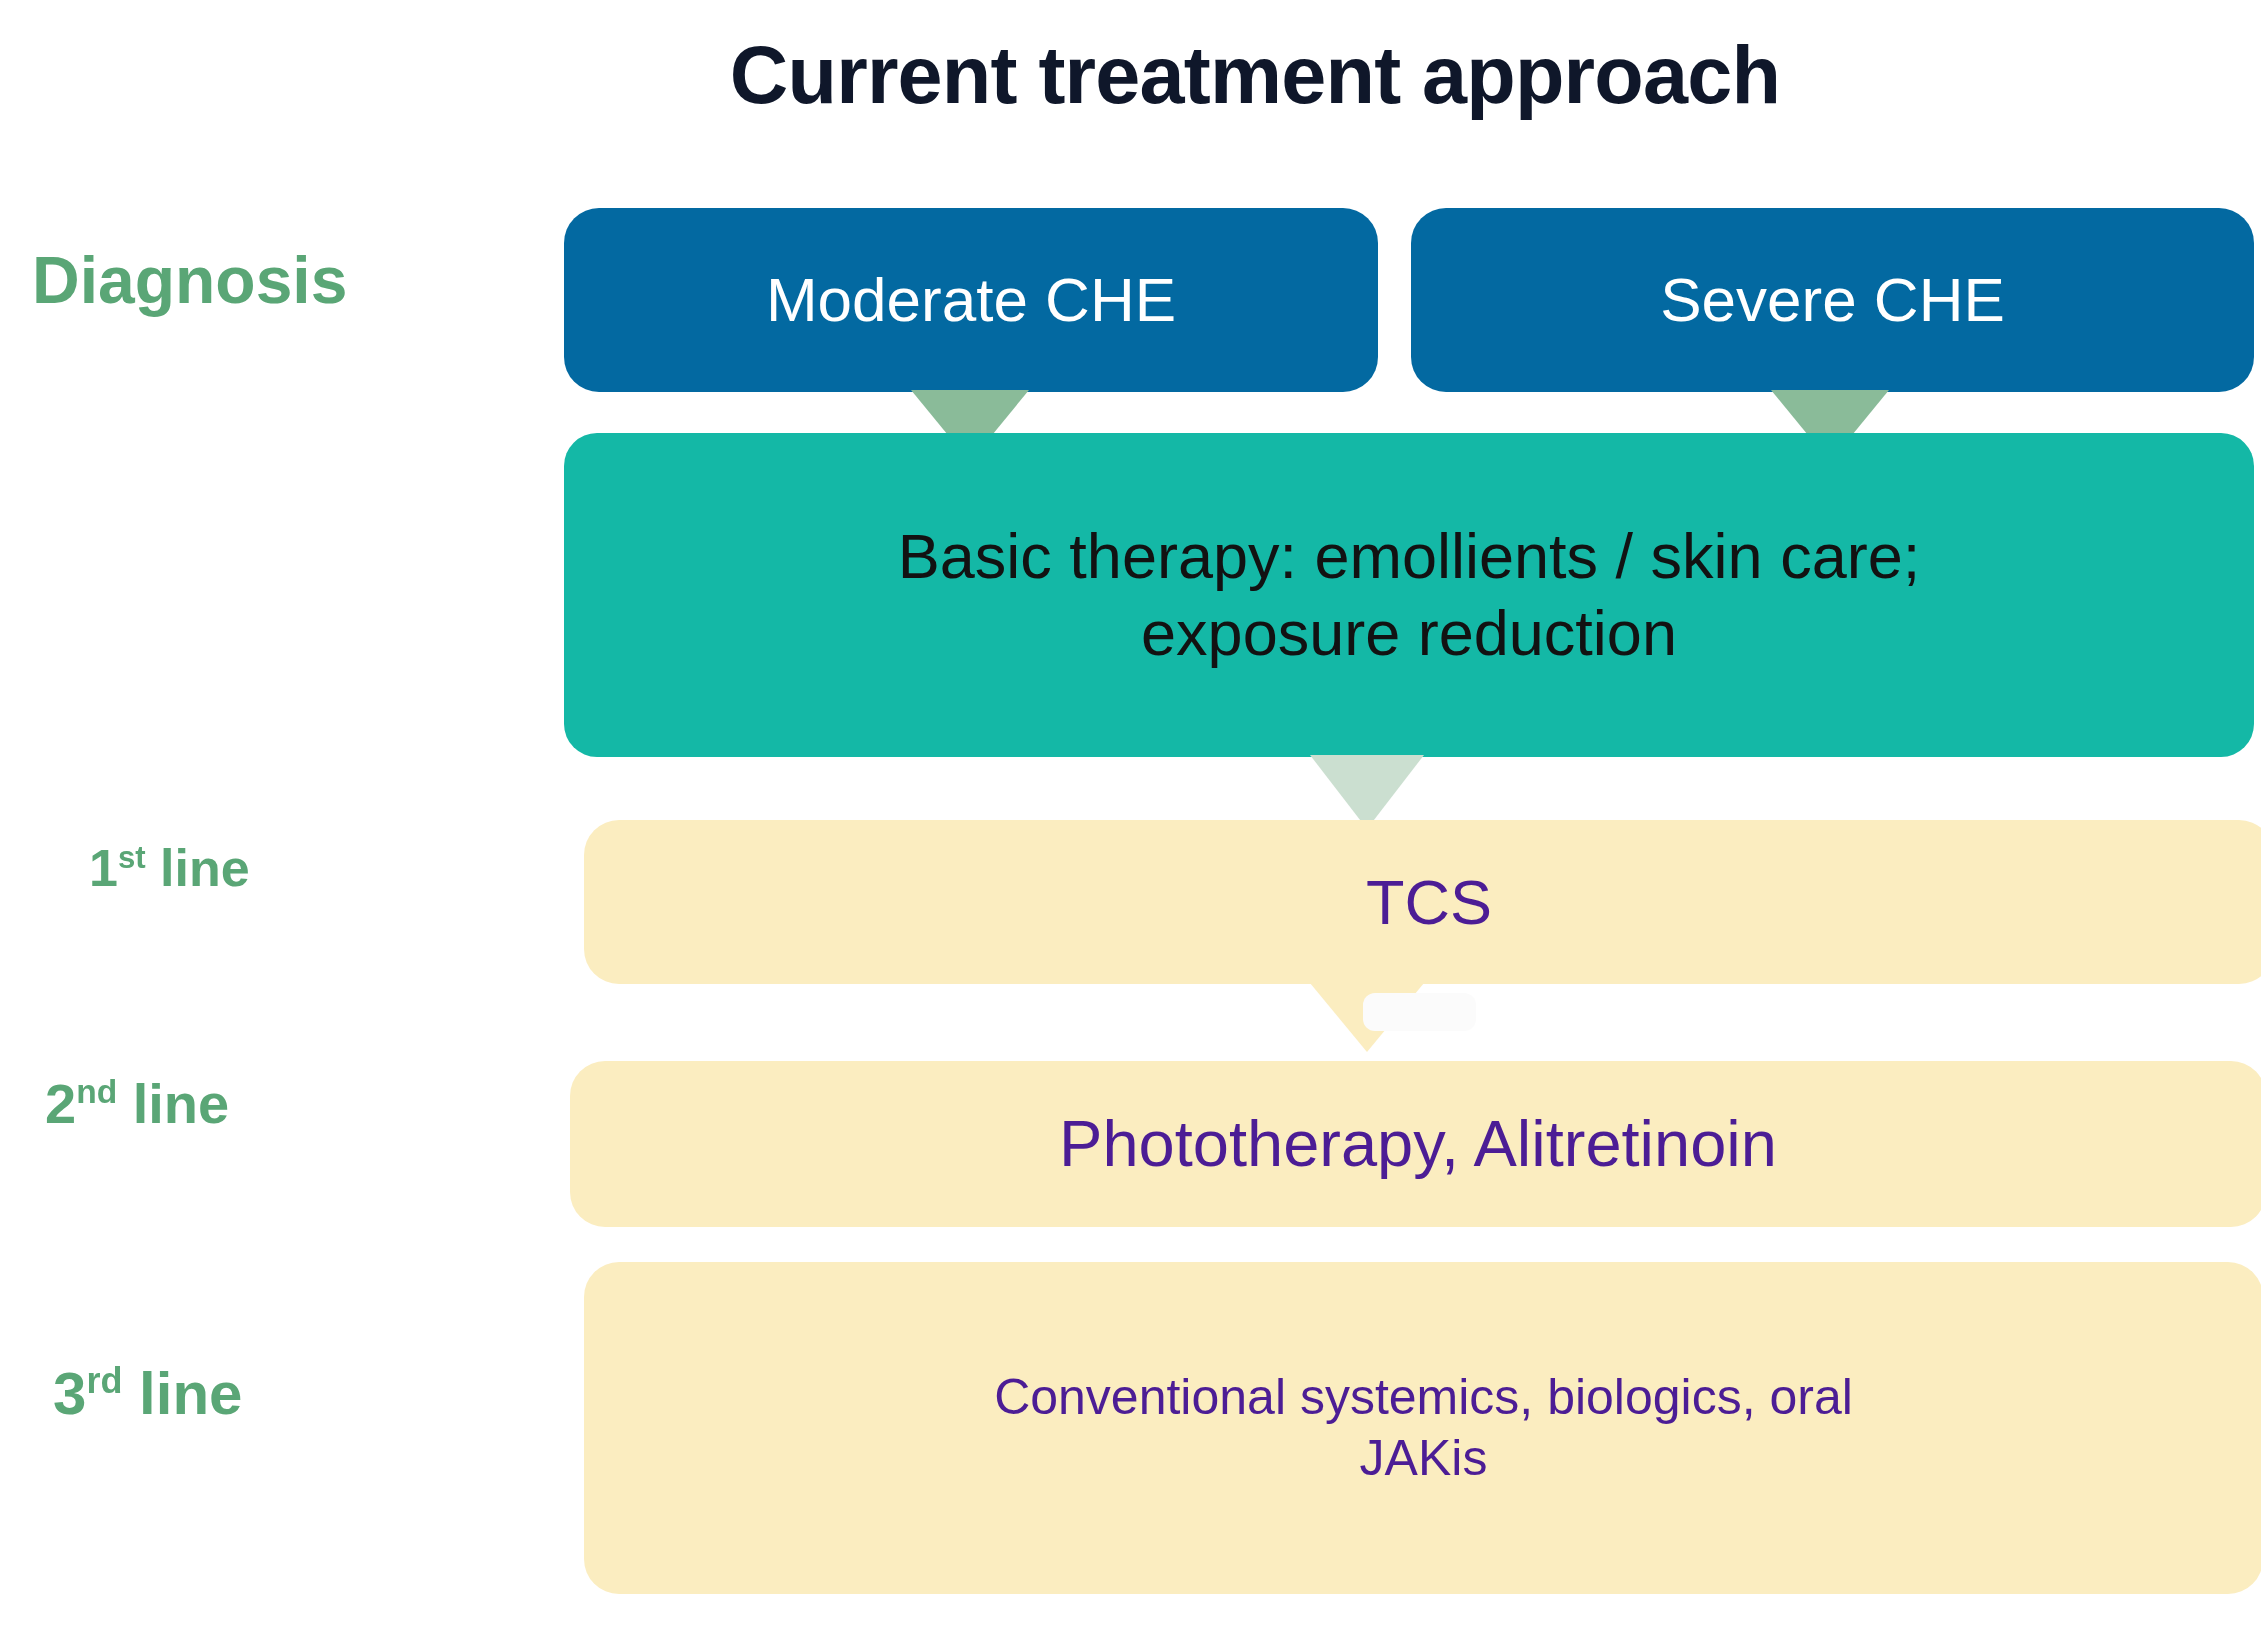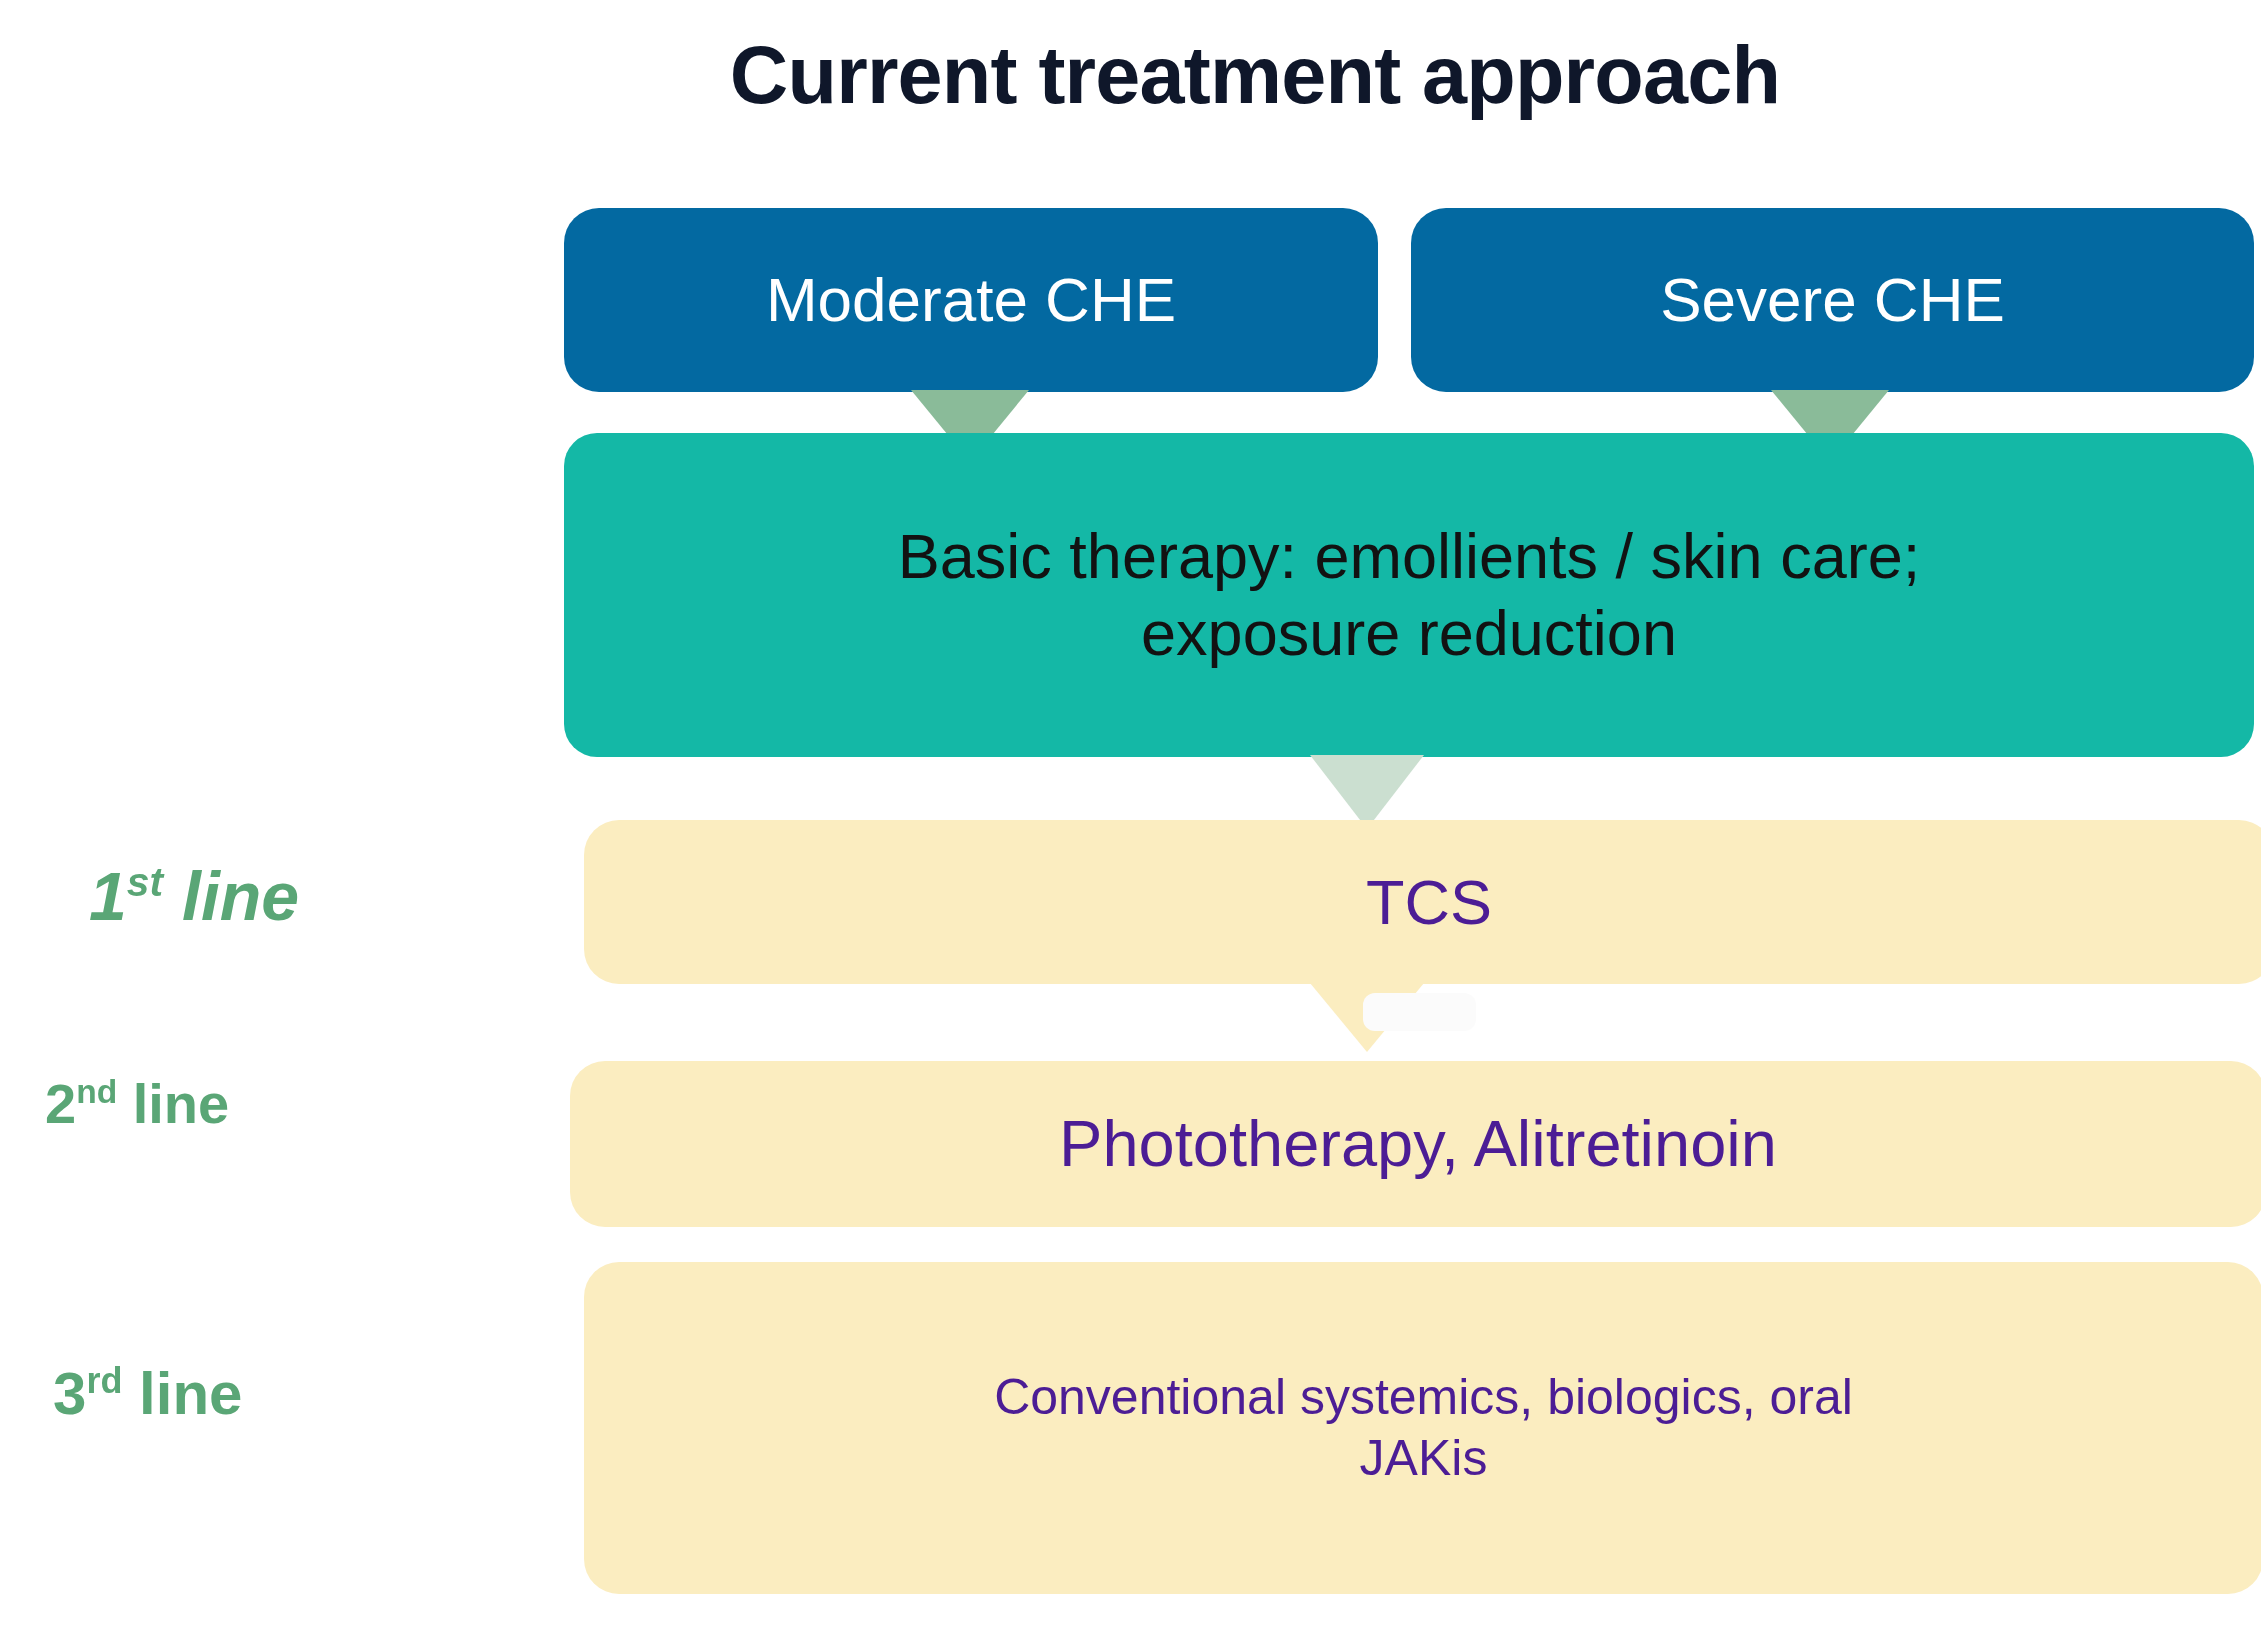--- a/index.html
+++ b/index.html
@@ -35,21 +35,21 @@
     white-space:nowrap;
     line-height:1;
   }
   .row-label sup{
     font-size:.60em;
     font-weight:700;
     vertical-align:super;
     line-height:0;
   }
   #label-diagnosis{left:32px;top:247px;font-size:66px;}
-  #label-line1{left:89px;top:862px;font-size:68px;font-style:italic;}
+  #label-line1{left:89px;top:842px;font-size:52px;}
   #label-line2{left:45px;top:1076px;font-size:56px;}
   #label-line3{left:53px;top:1364px;font-size:60px;}
 
   
   .box{
     position:absolute;
     box-sizing:border-box;
     display:flex;
     align-items:center;
     justify-content:center;
@@ -123,20 +123,21 @@
     border-radius:12px;
   }
 </style>
 </head>
 <body>
 
 <div id="canvas">
 
   <div id="title">Current treatment approach</div>
 
+  <div class="row-label" id="label-diagnosis">Diagnosis</div>
 
   <div class="row-label" id="label-line1">
     <span>1</span><sup>st</sup><span> line</span>
   </div>
 
   <div class="row-label" id="label-line2">
     <span>2</span><sup>nd</sup><span> line</span>
   </div>
 
   <div class="row-label" id="label-line3">

